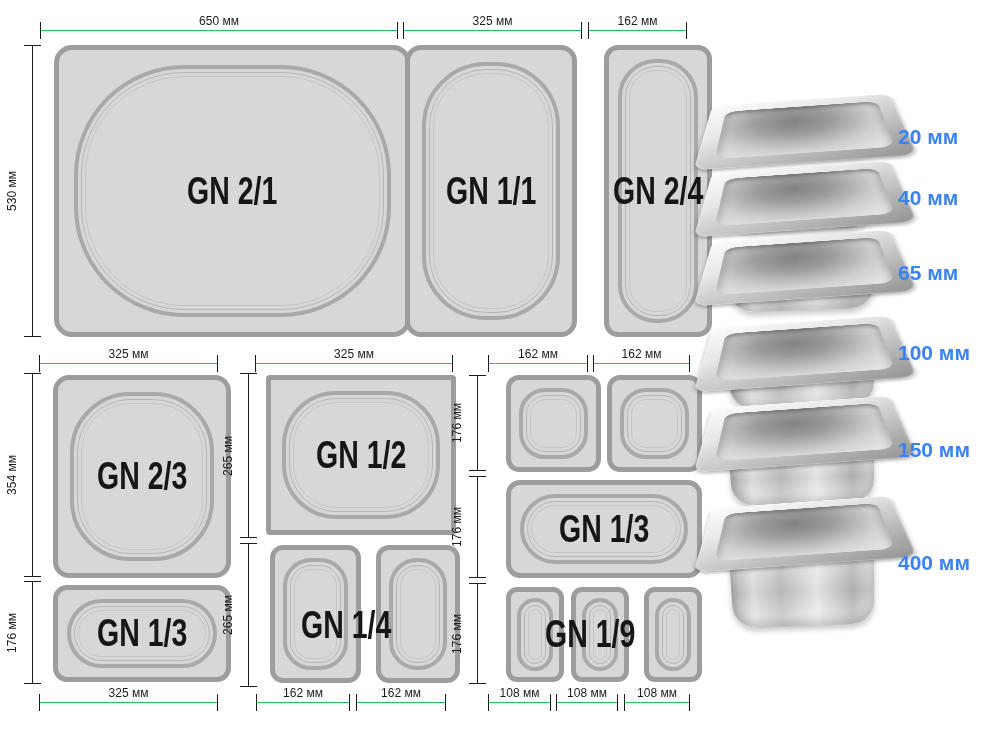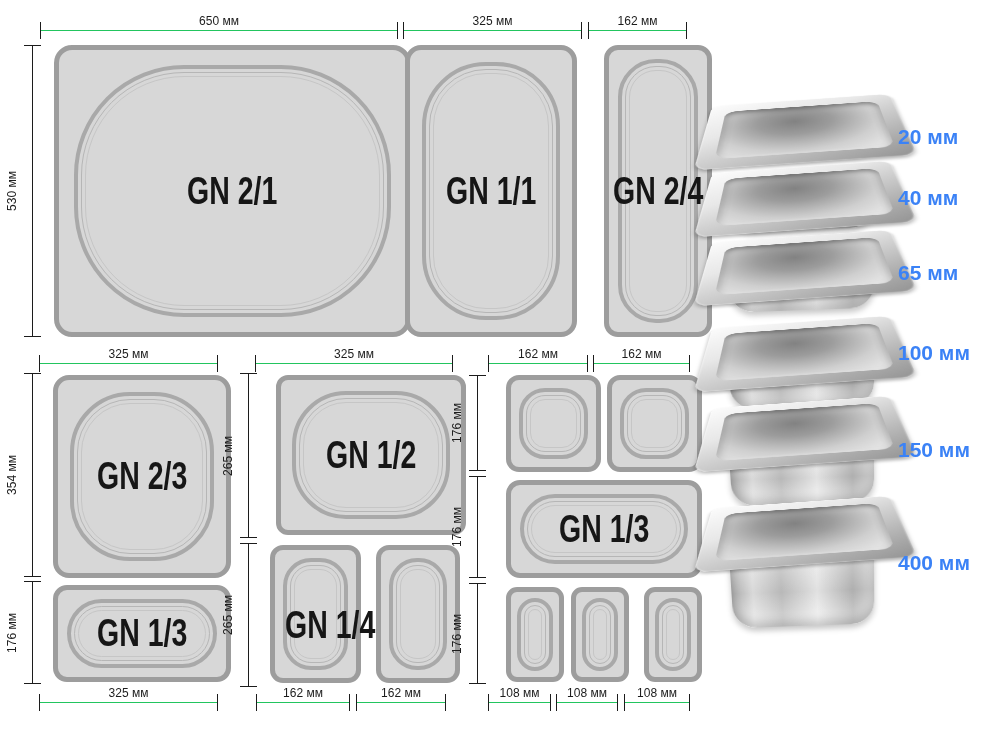--- a/index.html
+++ b/index.html
@@ -159,33 +159,33 @@
   <div class="vdim" style="left:248px;top:543px;height:144px">
     <span class="dlab">265 мм</span>
     </div>
   <div class="hdim" style="left:256px;top:702px;width:94px">
     <span class="dlab">162 мм</span>
     </div>
   <div class="hdim" style="left:356px;top:702px;width:90px">
     <span class="dlab">162 мм</span>
     </div>
 
-  <div class="pan" style="left:262px;top:375px;width:190px;height:160px;border-radius:12px">
+  <div class="pan" style="left:252px;top:375px;width:190px;height:160px;border-radius:4px">
     <div class="well" style="--r:54px;inset:11px"></div>
     <div class="gnlab">
         <span>GN 1/2</span>
       </div>
   </div>
   <div class="pan" style="left:256px;top:545px;width:91px;height:138px;border-radius:13px">
     <div class="well" style="--r:28px;inset:8px"></div>
   </div>
   <div class="pan" style="left:362px;top:545px;width:84px;height:138px;border-radius:13px">
     <div class="well" style="--r:28px;inset:8px"></div>
   </div>
-  <div class="gnlab overlay" style="left:248px;top:545px;width:164px;height:160px">
+  <div class="gnlab overlay" style="left:264px;top:545px;width:164px;height:160px">
     <span>GN 1/4</span>
     </div>
 
   <div class="hdim" style="left:488px;top:363px;width:100px">
     <span class="dlab">162 мм</span>
     </div>
   <div class="hdim" style="left:593px;top:363px;width:97px">
     <span class="dlab">162 мм</span>
     </div>
   <div class="vdim" style="left:477px;top:375px;height:96px">
@@ -223,20 +223,23 @@
 
   <div class="pan" style="left:492px;top:587px;width:58px;height:95px;border-radius:11px">
     <div class="well" style="--r:18px;inset:6px"></div>
   </div>
   <div class="pan" style="left:557px;top:587px;width:58px;height:95px;border-radius:11px">
     <div class="well" style="--r:18px;inset:6px"></div>
   </div>
   <div class="pan" style="left:630px;top:587px;width:58px;height:95px;border-radius:11px">
     <div class="well" style="--r:18px;inset:6px"></div>
   </div>
+  <div class="gnlab overlay" style="left:492px;top:587px;width:196px;height:95px">
+    <span>GN 1/9</span>
+    </div>
 
   <div class="photo" style="top:100px">
     <div class="p-body" style="height:20px"></div>
     <div class="p-rim">
         <div class="p-open"></div>
       </div>
   </div>
   <div class="photo" style="top:167px">
     <div class="p-body" style="height:28px"></div>
     <div class="p-rim">

